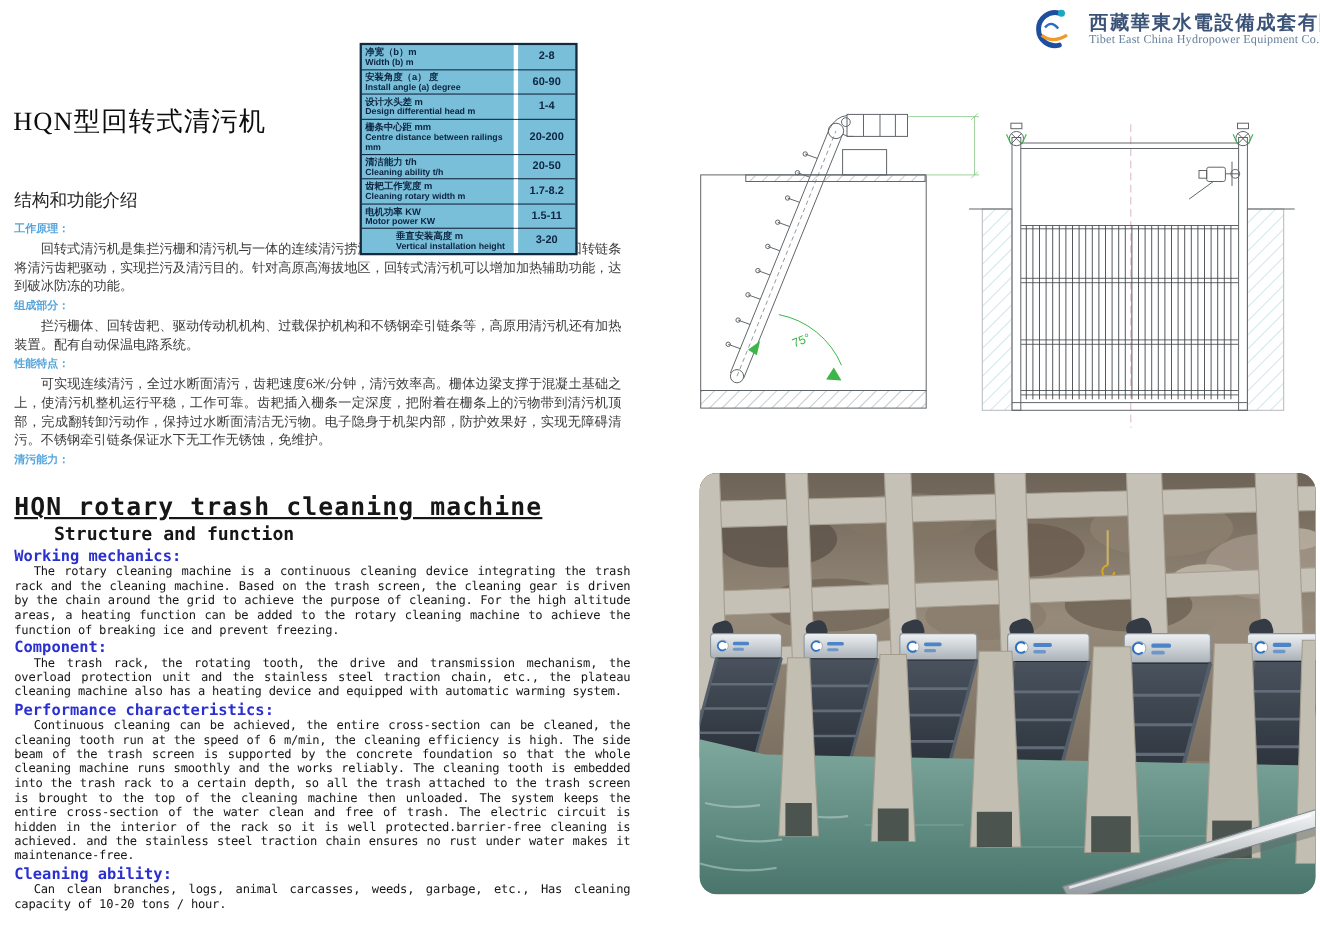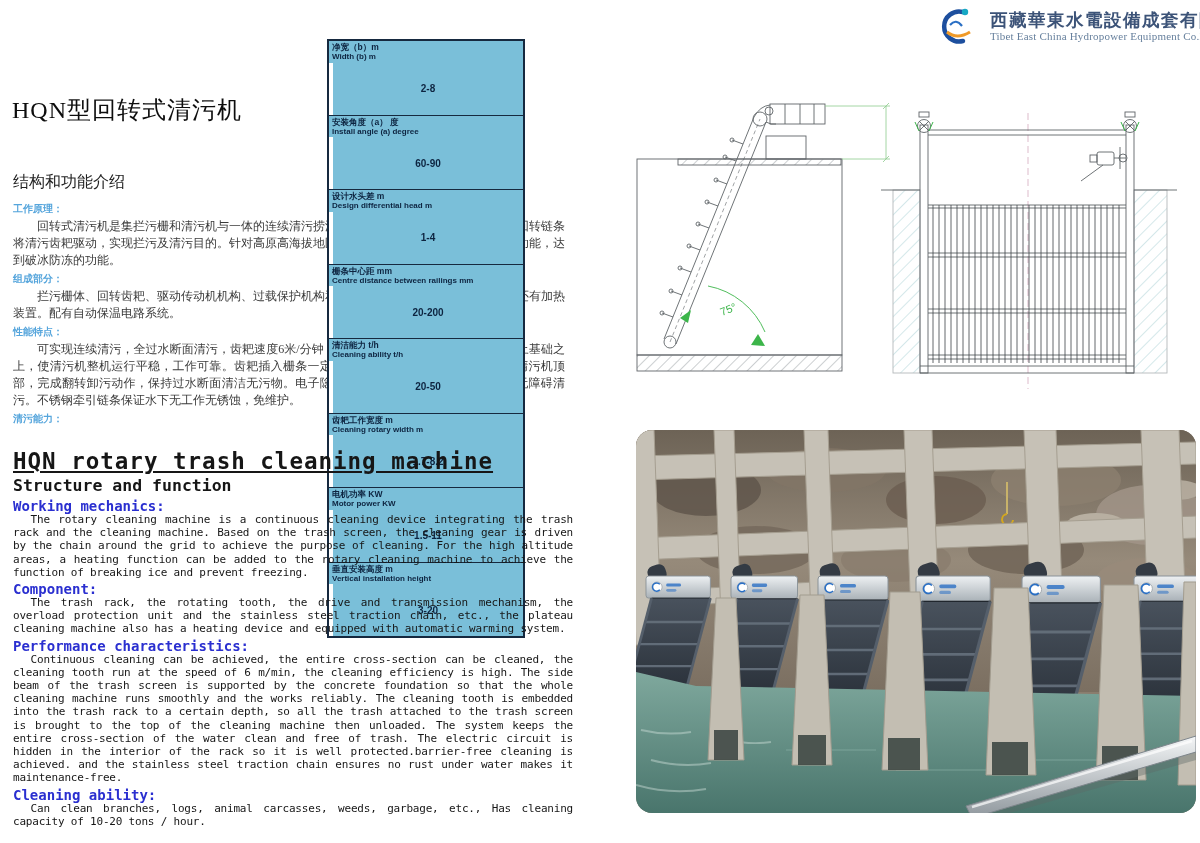--- a/index.html
+++ b/index.html
@@ -20,40 +20,40 @@
   
   #title-cn{left:12px;top:94px;font-family:Liberation Serif, serif;font-size:24px;
             color:#0d0d0d;letter-spacing:1px;white-space:nowrap;text-align:right;}
   #intro-heading{left:13px;top:172px;font-family:"Liberation Serif",serif;font-size:16px;color:#222;}
   #cn-sections{left:13px;top:199px;width:552px;font-family:"Liberation Serif",serif;}
   .cn-h{color:#55a5dc;font-size:10px;font-weight:bold;line-height:16px;margin:2px 0 1px 0;}
   .cn-p{color:#3a3a3a;font-size:12px;line-height:17px;text-indent:2em;margin:0;text-align:justify;}
 
   
   #spec-table{left:327px;top:39px;width:194px;border:2px solid #16293f;background:#7abfd9;}
-  .spec-row{display:flex;border-bottom:1px solid #16293f;flex-direction:column;}
-  .spec-row:last-child{border-bottom:none;}
+  .spec-row{display:flex;border-bottom:1px solid #16293f;}
+  .spec-row:last-child{border-bottom:none;padding-left:28px;}
   .spec-label{flex:1 1 auto;padding:1px 3px 1px 3px;color:#0d2440;}
   .spec-label .cn{font-size:8.5px;font-weight:bold;line-height:10px;display:block;}
   .spec-label .en{font-size:8px;font-weight:bold;line-height:9.5px;display:block;}
   .spec-value{flex:0 0 52px;border-left:4px solid #ffffff;display:flex;align-items:center;
               justify-content:center;font-size:10px;font-weight:bold;color:#0d2440;}
 
   
   #side-view{left:618px;top:92px;}
   #front-view{left:875px;top:105px;}
 
   
   #photo{left:636px;top:430px;width:560px;height:383px;border-radius:16px;overflow:hidden;
          background:#8a7d6e;}
 
   
   #en-block{left:13px;top:449px;width:560px;font-family:"DejaVu Sans Mono",monospace;color:#161616;}
   #en-title{font-size:22.5px;font-weight:600;letter-spacing:1px;line-height:25px;white-space:nowrap;text-decoration:underline;}
-  #en-subtitle{font-size:16.5px;font-weight:600;line-height:20px;margin-top:2px;}
+  #en-subtitle{font-size:16.5px;font-weight:600;line-height:20px;margin-top:2px;margin-left:36px;}
   .en-h{color:#2a2fd0;font-size:14px;font-weight:bold;line-height:14px;margin-top:3px;}
   .en-p{font-size:11px;line-height:13.2px;letter-spacing:-0.2px;text-indent:1.6em;margin:0;
         text-align:justify;}
 </style>
 </head>
 <body>
 
 <div class="abs" id="logo-block">
   <svg id="logo-icon" viewBox="0 0 46 42">
     <path d="M 31 7 A 15 15 0 1 0 31 36" fill="none" stroke="#1d4f9e" stroke-width="4.5" stroke-linecap="round"></path>

